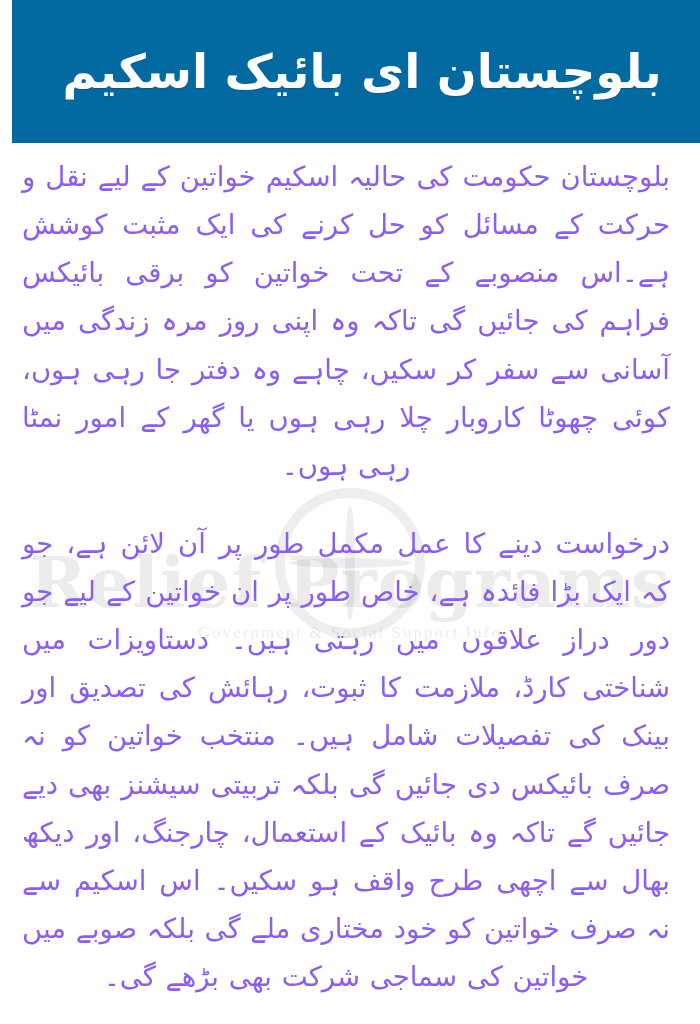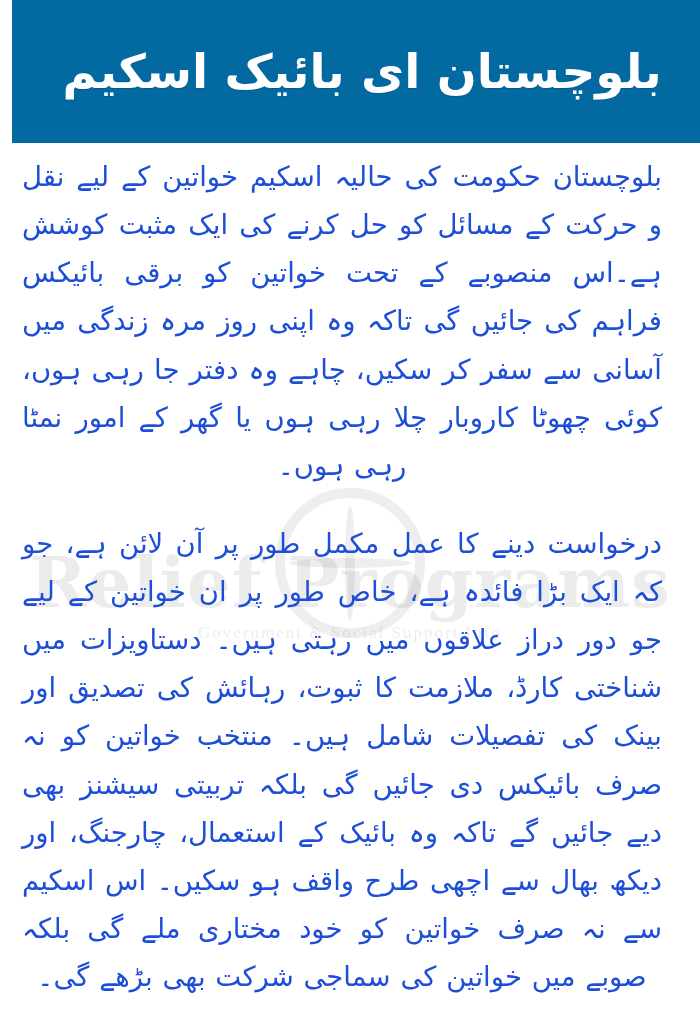--- a/index.html
+++ b/index.html
@@ -115,25 +115,25 @@
     left: 0;
     width: 700px;
     padding: 0 22px 0 22px;
     box-sizing: border-box;
     z-index: 2;
   }
   .para {
     direction: rtl;
     text-align: justify;
     text-align-last: center;
-    color: #1d4ed8;
+    color: #8b5cf6;
     font-size: 27.5px;
     line-height: 1.75;
     font-family: "DejaVu Sans", "Liberation Sans", sans-serif;
-    margin: 0 16px 30px 0;
+    margin: 0 8px 30px 0;
     word-spacing: 1px;
   }
   .para.last {
     margin-bottom: 0;
   }
 </style>
 </head>
 <body>
 
 <div class="page">

